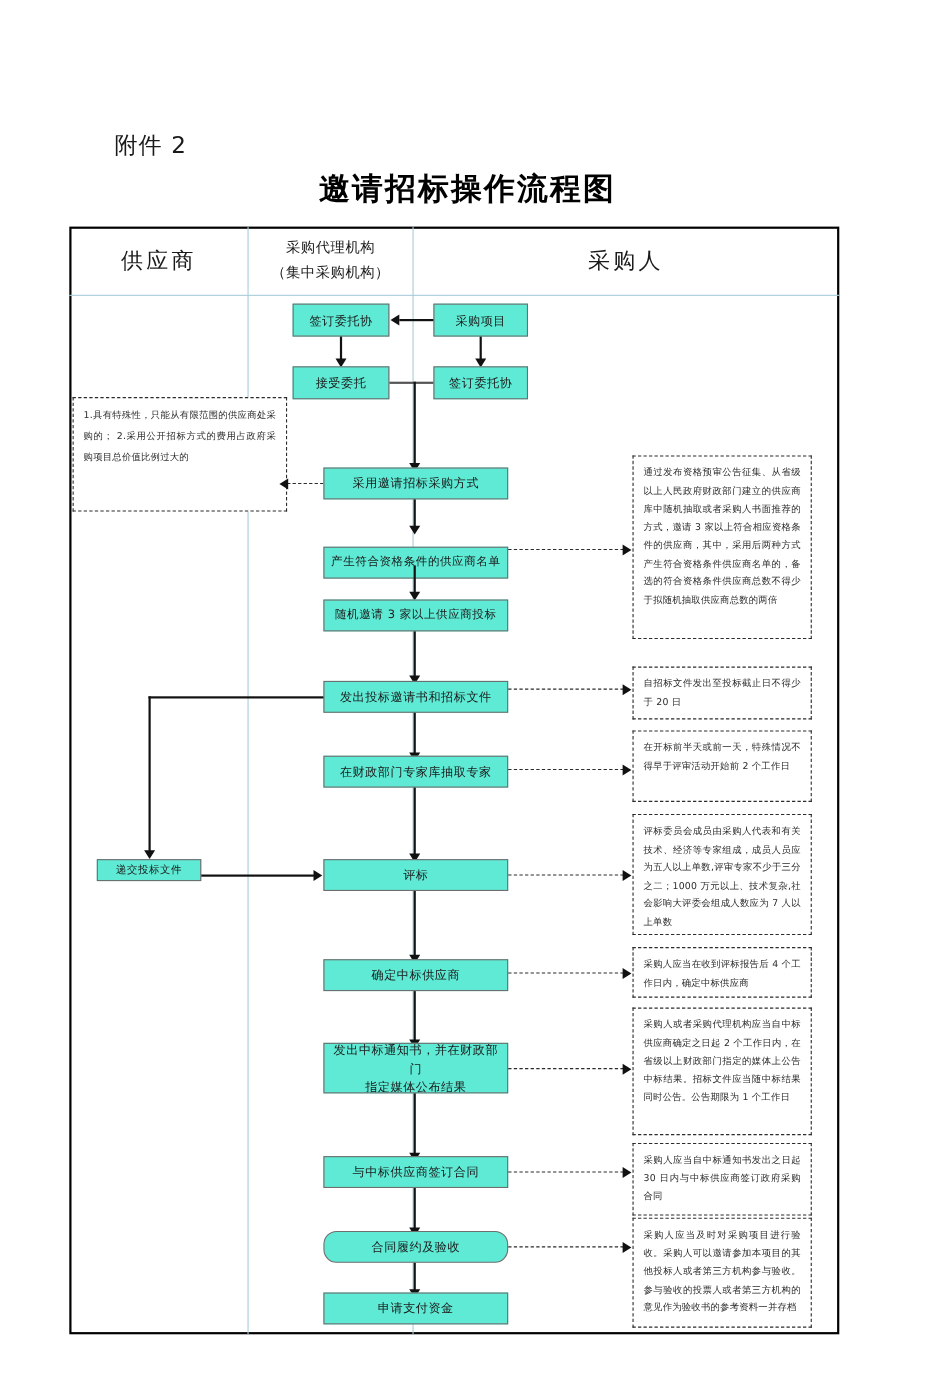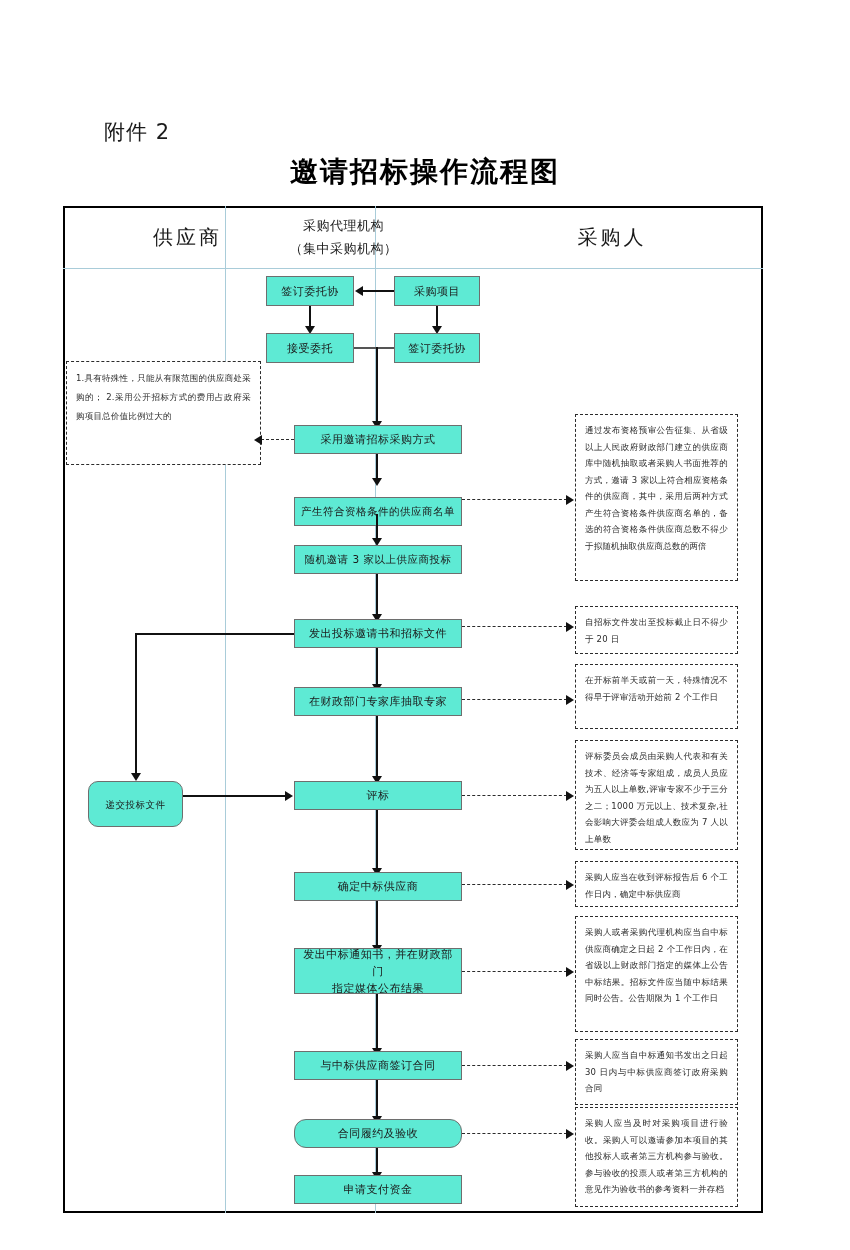--- a/index.html
+++ b/index.html
@@ -72,21 +72,20 @@
     height: 1px;
     background: #a9ccd9;
   }
 
   
   .lane-title {
     position: absolute;
     text-align: center;
     color: #1a1a1a;
     white-space: nowrap;
-    padding-left: 43px;
   }
   .lane-title.supplier {
     left: 64px; top: 224px; width: 161px;
     font-size: 20px; letter-spacing: 3px;
   }
   .lane-title.agency {
     left: 226px; top: 214px; width: 149px;
     font-size: 13px; line-height: 23px; letter-spacing: 0.5px;
   }
   .lane-title.purchaser {
@@ -266,42 +265,42 @@
 
   <div class="vline" style="left:376px; top:1148px; height:26px;"></div>
   <div class="arrow-down" style="left:372px; top:1172px;"></div>
 
   <div class="box" style="left:294px; top:1175px; width:168px; height:29px;">申请支付资金</div>
 
   <div class="hline" style="left:135px; top:633px; width:159px;"></div>
   <div class="vline" style="left:135px; top:633px; height:142px;"></div>
   <div class="arrow-down" style="left:131px; top:773px;"></div>
 
-  <div class="box" style="left:88px; top:781px; width:95px; height:46px; font-size:9.5px;border-radius:10px;">递交投标文件</div>
+  <div class="box" style="left:88px; top:781px; width:95px; height:20px; font-size:9.5px;">递交投标文件</div>
 
   <div class="hline" style="left:183px; top:795px; width:103px;"></div>
   <div class="arrow-right" style="left:285px; top:791px;"></div>
 
   <div class="note" style="left:575px; top:414px; width:163px; height:167px;">通过发布资格预审公告征集、从省级以上人民政府财政部门建立的供应商库中随机抽取或者采购人书面推荐的方式，邀请 3 家以上符合相应资格条件的供应商，其中，采用后两种方式产生符合资格条件供应商名单的，备选的符合资格条件供应商总数不得少于拟随机抽取供应商总数的两倍</div>
   <div class="dash-h" style="left:462px; top:499px; width:105px;"></div>
   <div class="arrow-right" style="left:566px; top:495px;"></div>
 
   <div class="note" style="left:575px; top:606px; width:163px; height:48px;">自招标文件发出至投标截止日不得少于 20 日</div>
   <div class="dash-h" style="left:462px; top:626px; width:105px;"></div>
   <div class="arrow-right" style="left:566px; top:622px;"></div>
 
   <div class="note" style="left:575px; top:664px; width:163px; height:65px;">在开标前半天或前一天，特殊情况不得早于评审活动开始前 2 个工作日</div>
   <div class="dash-h" style="left:462px; top:699px; width:105px;"></div>
   <div class="arrow-right" style="left:566px; top:695px;"></div>
 
   <div class="note" style="left:575px; top:740px; width:163px; height:110px;">评标委员会成员由采购人代表和有关技术、经济等专家组成，成员人员应为五人以上单数,评审专家不少于三分之二；1000 万元以上、技术复杂,社会影响大评委会组成人数应为 7 人以上单数</div>
   <div class="dash-h" style="left:462px; top:795px; width:105px;"></div>
   <div class="arrow-right" style="left:566px; top:791px;"></div>
 
-  <div class="note" style="left:575px; top:861px; width:163px; height:46px;">采购人应当在收到评标报告后 6 个工作日内，确定中标供应商</div>
+  <div class="note" style="left:575px; top:861px; width:163px; height:46px;">采购人应当在收到评标报告后 4 个工作日内，确定中标供应商</div>
   <div class="dash-h" style="left:462px; top:884px; width:105px;"></div>
   <div class="arrow-right" style="left:566px; top:880px;"></div>
 
   <div class="note" style="left:575px; top:916px; width:163px; height:116px;">采购人或者采购代理机构应当自中标供应商确定之日起 2 个工作日内，在省级以上财政部门指定的媒体上公告中标结果。招标文件应当随中标结果同时公告。公告期限为 1 个工作日</div>
   <div class="dash-h" style="left:462px; top:971px; width:105px;"></div>
   <div class="arrow-right" style="left:566px; top:967px;"></div>
 
   <div class="note" style="left:575px; top:1039px; width:163px; height:66px;">采购人应当自中标通知书发出之日起 30 日内与中标供应商签订政府采购合同</div>
   <div class="dash-h" style="left:462px; top:1065px; width:105px;"></div>
   <div class="arrow-right" style="left:566px; top:1061px;"></div>

